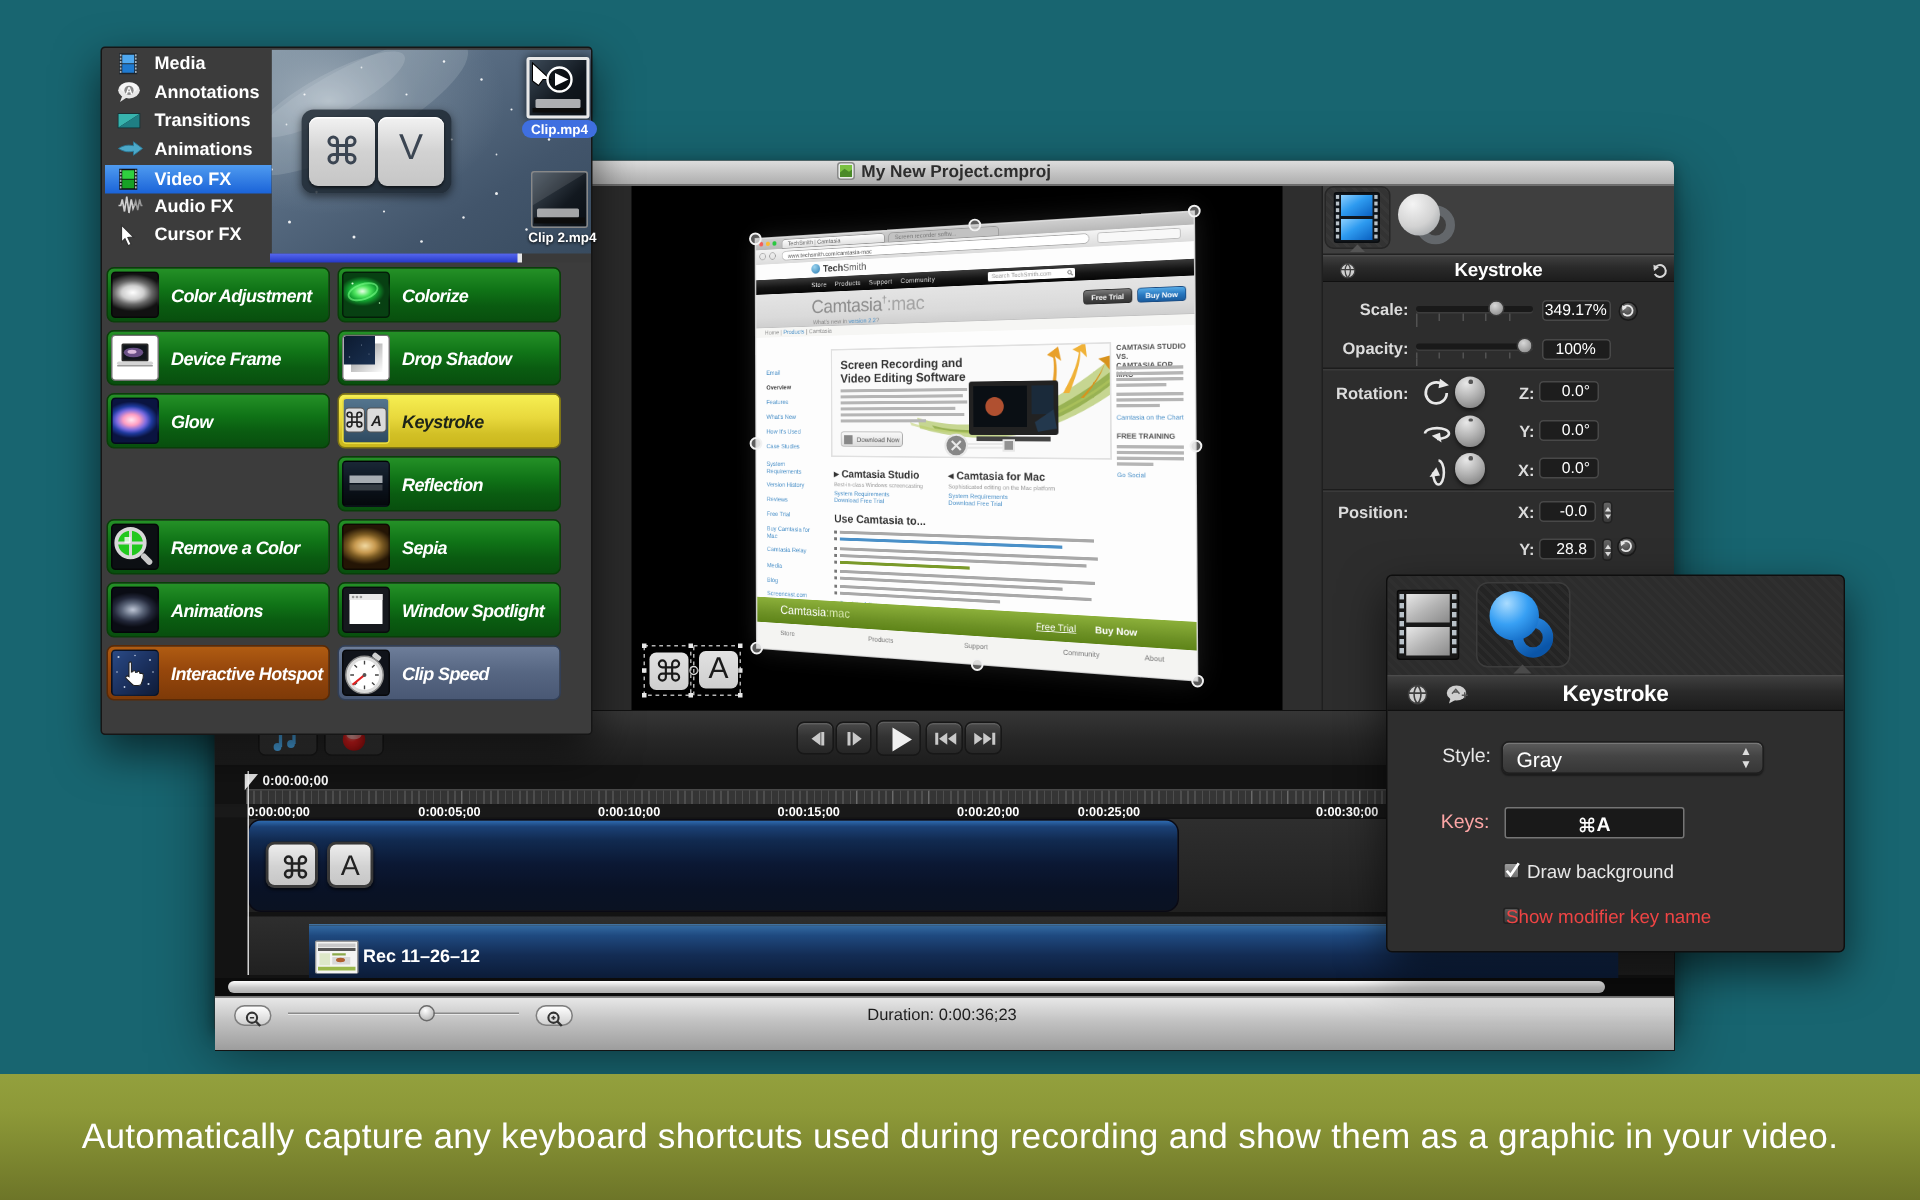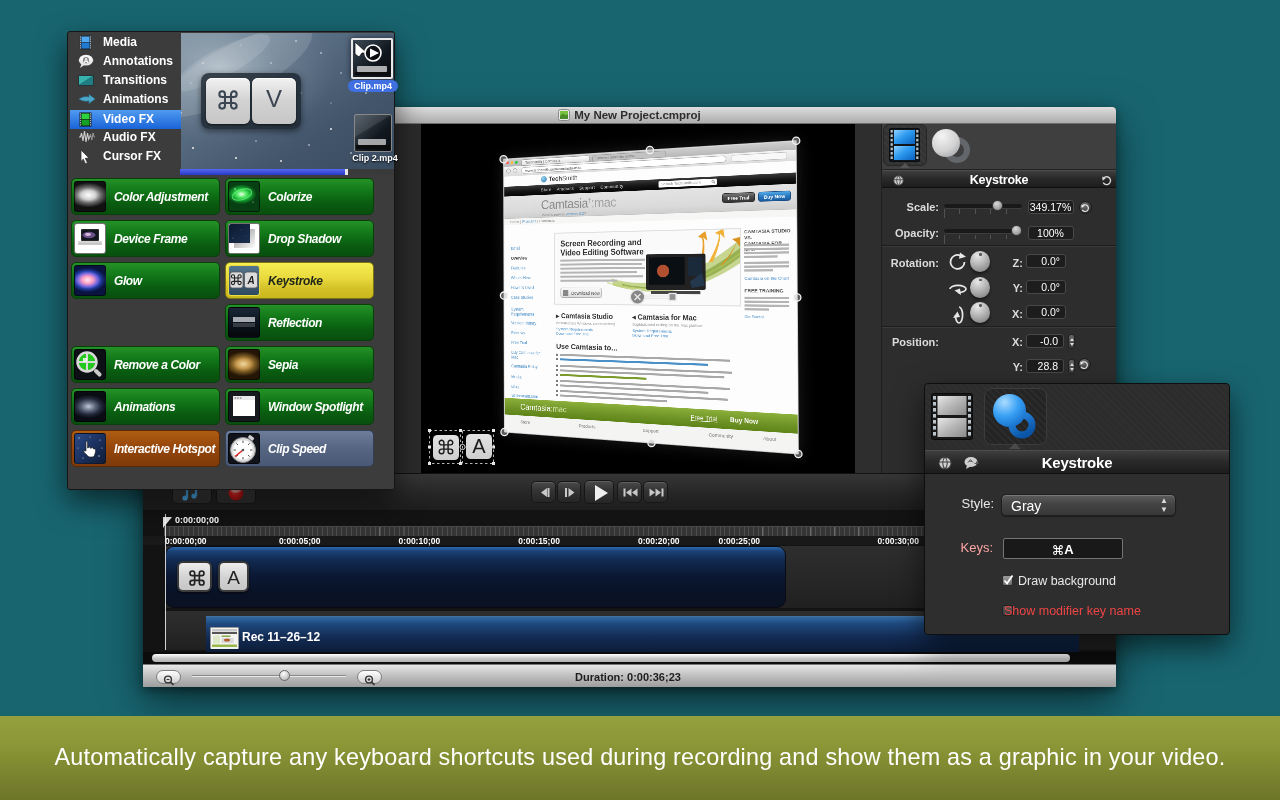--- a/index.html
+++ b/index.html
@@ -5,21 +5,21 @@
 *{box-sizing:border-box;}
 .abs{position:absolute;}
 
 #win{position:absolute;left:143px;top:107px;width:973px;height:580px;background:#2b2b2b;border-radius:4px 4px 2px 2px;box-shadow:0 15px 40px rgba(0,0,0,.55),0 3px 10px rgba(0,0,0,.4);}
 #titlebar{position:absolute;left:0;top:0;width:100%;height:17px;background:linear-gradient(#dedede,#c2c2c2 55%,#adadad);border-radius:4px 4px 0 0;border-bottom:1px solid #6e6e6e;text-align:center;font-size:11.5px;font-weight:bold;color:#2e2e2e;line-height:16px;}
 #canvas{position:absolute;left:278px;top:17px;width:434px;height:350px;background:#000;overflow:hidden;}
 #midgap{position:absolute;left:712px;top:17px;width:26px;height:350px;background:#2e2e2e;}
 #props{position:absolute;left:738px;top:17px;width:235px;height:350px;background:#373737;border-left:1px solid #1f1f1f;}
 #playbar{position:absolute;left:0;top:366px;width:100%;height:37px;background:linear-gradient(#363636,#262626 55%,#1d1d1d);border-top:1px solid #111;}
 #tl{position:absolute;left:0;top:403px;width:100%;height:155px;background:#131313;}
-#tlbottom{position:absolute;left:0;top:557px;width:100%;height:23px;background:linear-gradient(#e8e8e8,#c2c2c2 45%,#9d9d9d);border-top:1px solid #777;font-weight:bold;}
+#tlbottom{position:absolute;left:0;top:557px;width:100%;height:36px;background:linear-gradient(#e8e8e8,#c2c2c2 45%,#9d9d9d);border-top:1px solid #777;}
 
 #fxp{position:absolute;left:67px;top:31px;width:328px;height:459px;background:#3c3c3c;border:1px solid #161616;border-radius:3px;box-shadow:0 12px 30px rgba(0,0,0,.6);}
 
 #flp{position:absolute;left:924px;top:383px;width:306px;height:252px;background:#2e2e2e;border:1px solid #0e0e0e;border-radius:4px;box-shadow:0 12px 30px rgba(0,0,0,.6);}
 
 #olive{position:absolute;left:0;top:716px;width:1280px;height:84px;background:linear-gradient(#93a03d,#8d9938 30%,#6d7528);}
 #olive .t{position:absolute;left:0;top:28px;width:100%;text-align:center;color:#fff;font-size:23.4px;letter-spacing:.2px;}
 .menurow{position:absolute;left:2px;width:111px;height:19px;color:#fff;font-size:12px;font-weight:bold;line-height:19px;}
 .menurow .lbl{position:absolute;left:33px;top:0;}
 .fxbtn{position:absolute;width:149px;height:37px;border-radius:5px;background:linear-gradient(#259127 0%,#107417 40%,#0a5c11 70%,#084f0e 100%);border:1px solid #093f09;color:#fff;font-size:12px;font-weight:bold;font-style:italic;}

